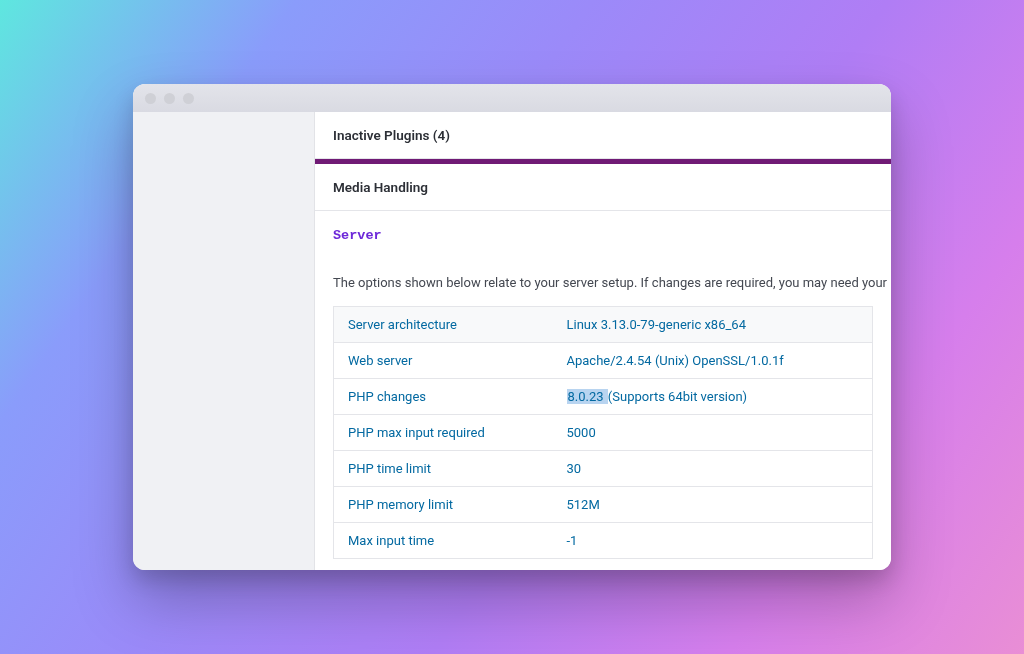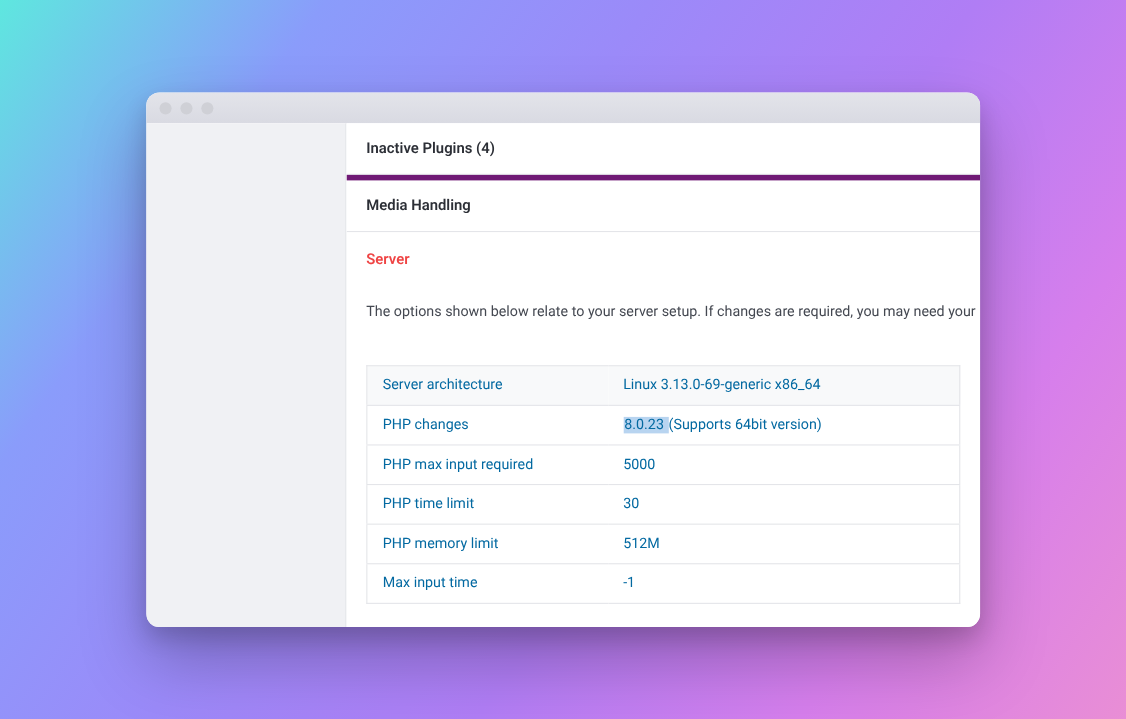--- a/index.html
+++ b/index.html
@@ -75,28 +75,29 @@
     }
     .section-header:first-child {
       border-top: none;
     }
     .server-section {
       padding: 17px 18px 12px 18px;
     }
     .server-title {
       font-size: 13.5px;
       font-weight: 600;
-      color: #ef4444;
+      color: #6d28d9;
       margin-bottom: 32px;
+      font-family: Liberation Mono, monospace;
     }
     .server-desc {
       font-size: 13px;
       color: #444851;
       white-space: nowrap;
-      margin-bottom: 29px;
+      margin-bottom: 4px;
     }
     .table-container {
       padding: 0 18px 18px 18px;
     }
     table {
       width: 100%;
       border-collapse: collapse;
       border: 1px solid #e4e5e9;
       font-size: 13px;
     }
@@ -148,21 +149,25 @@
       <div class="server-section">
         <div class="server-title">Server</div>
         <div class="server-desc">The options shown below relate to your server setup. If changes are required, you may need your </div>
       </div>
 
       <div class="table-container">
         <table>
           <tbody>
             <tr>
               <td class="label">Server architecture</td>
-              <td class="value">Linux 3.13.0-69-generic x86_64</td>
+              <td class="value">Linux 3.13.0-79-generic x86_64</td>
+            </tr>
+            <tr>
+              <td class="label">Web server</td>
+              <td class="value">Apache/2.4.54 (Unix) OpenSSL/1.0.1f</td>
             </tr>
             <tr>
               <td class="label">PHP changes</td>
               <td class="value"><span class="highlight">8.0.23 </span><span>(Supports 64bit version)</span></td>
             </tr>
             <tr>
               <td class="label">PHP max input required</td>
               <td class="value">5000</td>
             </tr>
             <tr>

